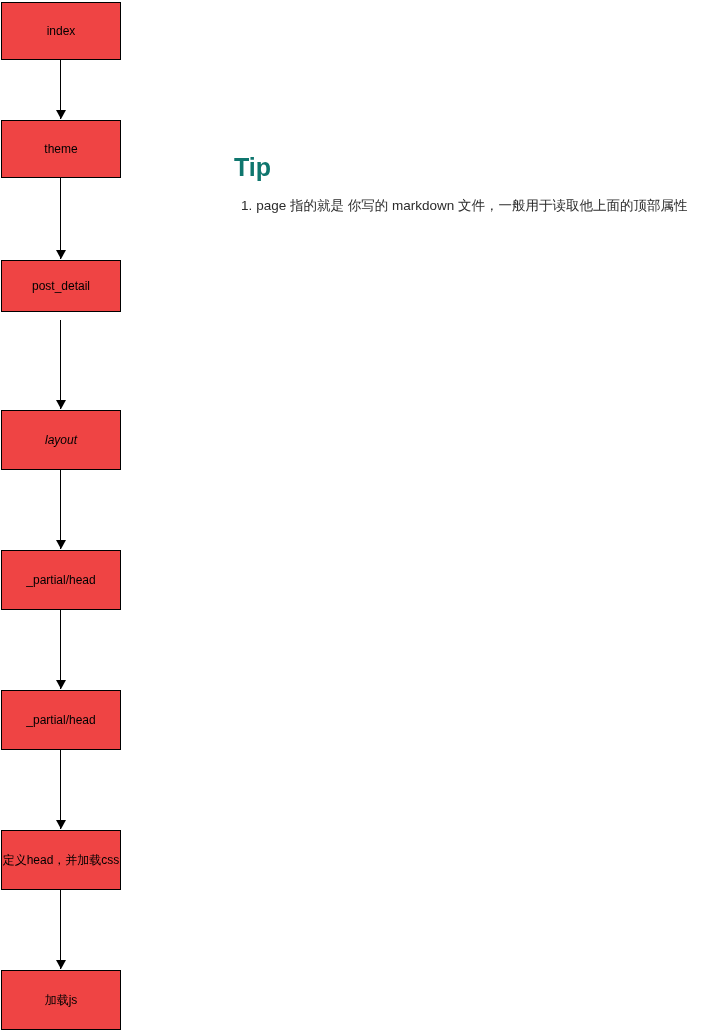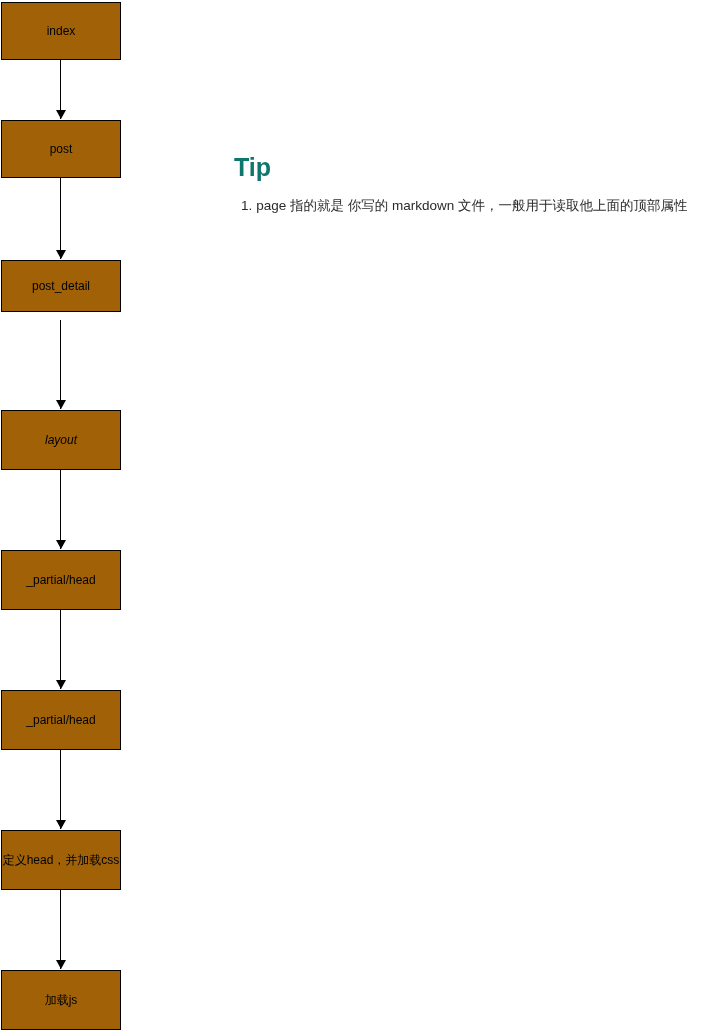--- a/index.html
+++ b/index.html
@@ -14,21 +14,21 @@
     overflow: hidden;
     font-family: "Liberation Sans", sans-serif;
   }
   
   .flow-node {
     position: absolute;
     left: 1px;
     width: 120px;
     box-sizing: border-box;
     border: 1px solid #000000;
-    background: #a16207;
+    background: #ef4444;
     display: flex;
     align-items: center;
     justify-content: center;
     text-align: center;
     font-size: 12px;
     line-height: 14px;
     color: #000000;
     white-space: nowrap;
     overflow: hidden;
   }
@@ -91,21 +91,21 @@
     margin-right: 4px;
   }
 </style>
 </head>
 <body>
 
 <div class="flow-node n0">
   <span>index</span>
 </div>
 <div class="flow-node n1">
-  <span>post</span>
+  <span>theme</span>
 </div>
 <div class="flow-node n2">
   <span>post_detail</span>
 </div>
 <div class="flow-node n3">
   <span>layout</span>
 </div>
 <div class="flow-node n4">
   <span>_partial/head</span>
 </div>

